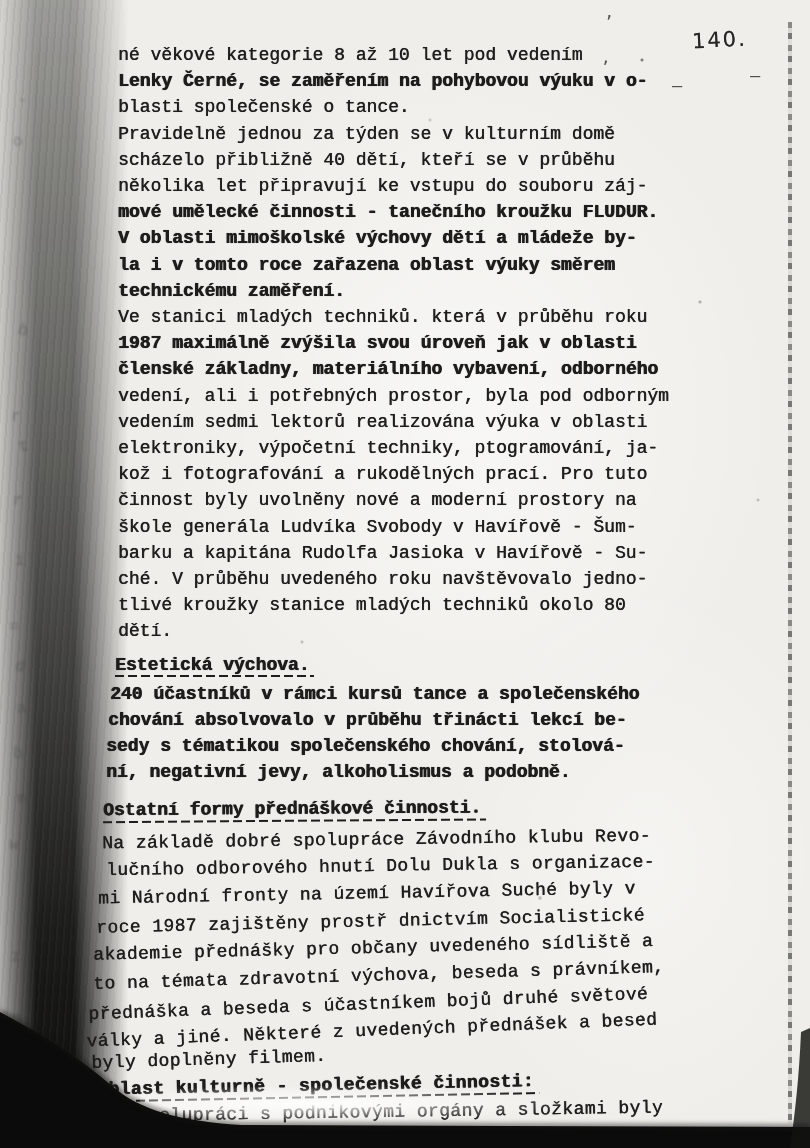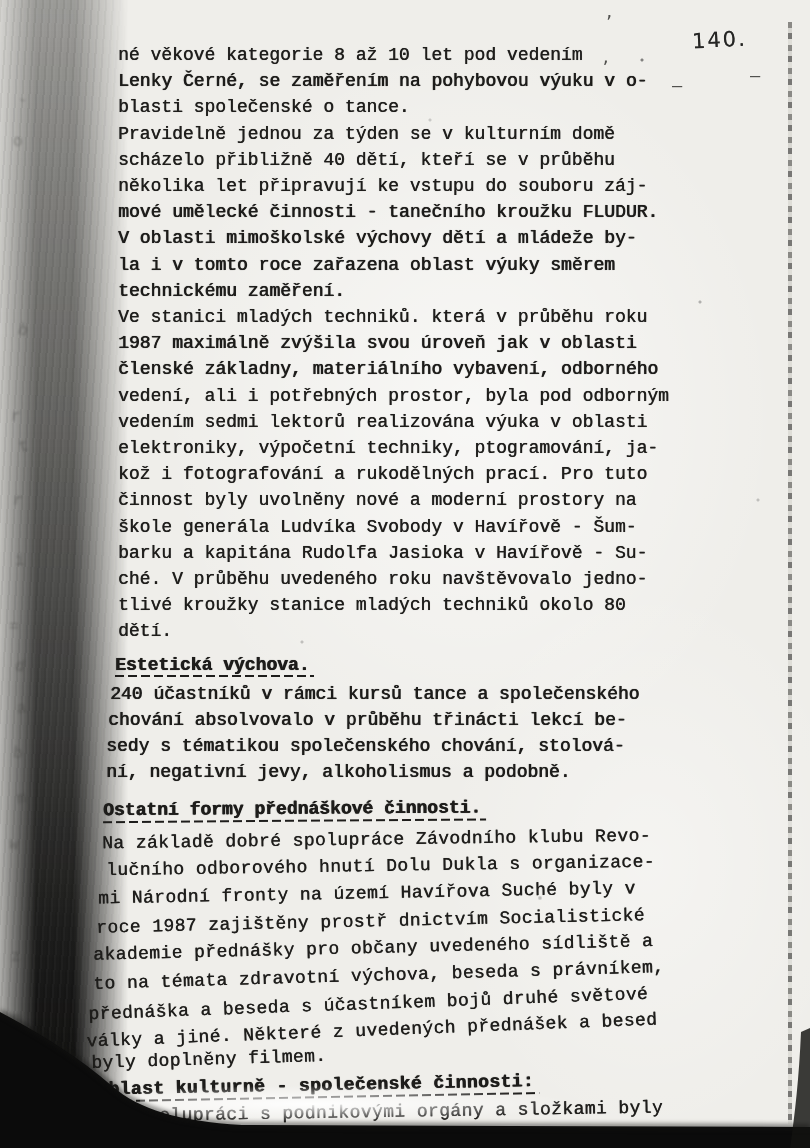--- a/index.html
+++ b/index.html
@@ -45,21 +45,21 @@
     font:16px "Liberation Mono",monospace;color:#3a3a38;
     opacity:.40;filter:blur(1px);
   }
   
   .text{
     position:absolute;left:118px;top:42px;width:580px;
     font-size:18px;line-height:26.2px;
     color:#1e1d1b;white-space:pre;
   }
   .line{text-shadow:.4px 0 0 rgba(25,25,22,.85), 0 0 .9px rgba(25,25,22,.35);}
-  .line.heavy{font-weight:400;text-shadow:.7px 0 0 rgba(10,10,8,.9), 0 0 1px rgba(10,10,8,.5);}
+  .line.heavy{font-weight:700;text-shadow:.7px 0 0 rgba(10,10,8,.9), 0 0 1px rgba(10,10,8,.5);}
   .line.heading{font-weight:700;margin-top:7px;margin-bottom:3px;}
   .line.heading span{
     padding-bottom:3px;padding-right:5px;
     background:repeating-linear-gradient(90deg,#1e1d1b 0 9px, rgba(0,0,0,0) 9px 13px) left bottom / 100% 2.4px no-repeat;
   }
   
   .pagenum{
     position:absolute;left:692px;top:28px;
     font-family:"DejaVu Sans",sans-serif;
     font-size:21px;letter-spacing:2px;color:#262625;

